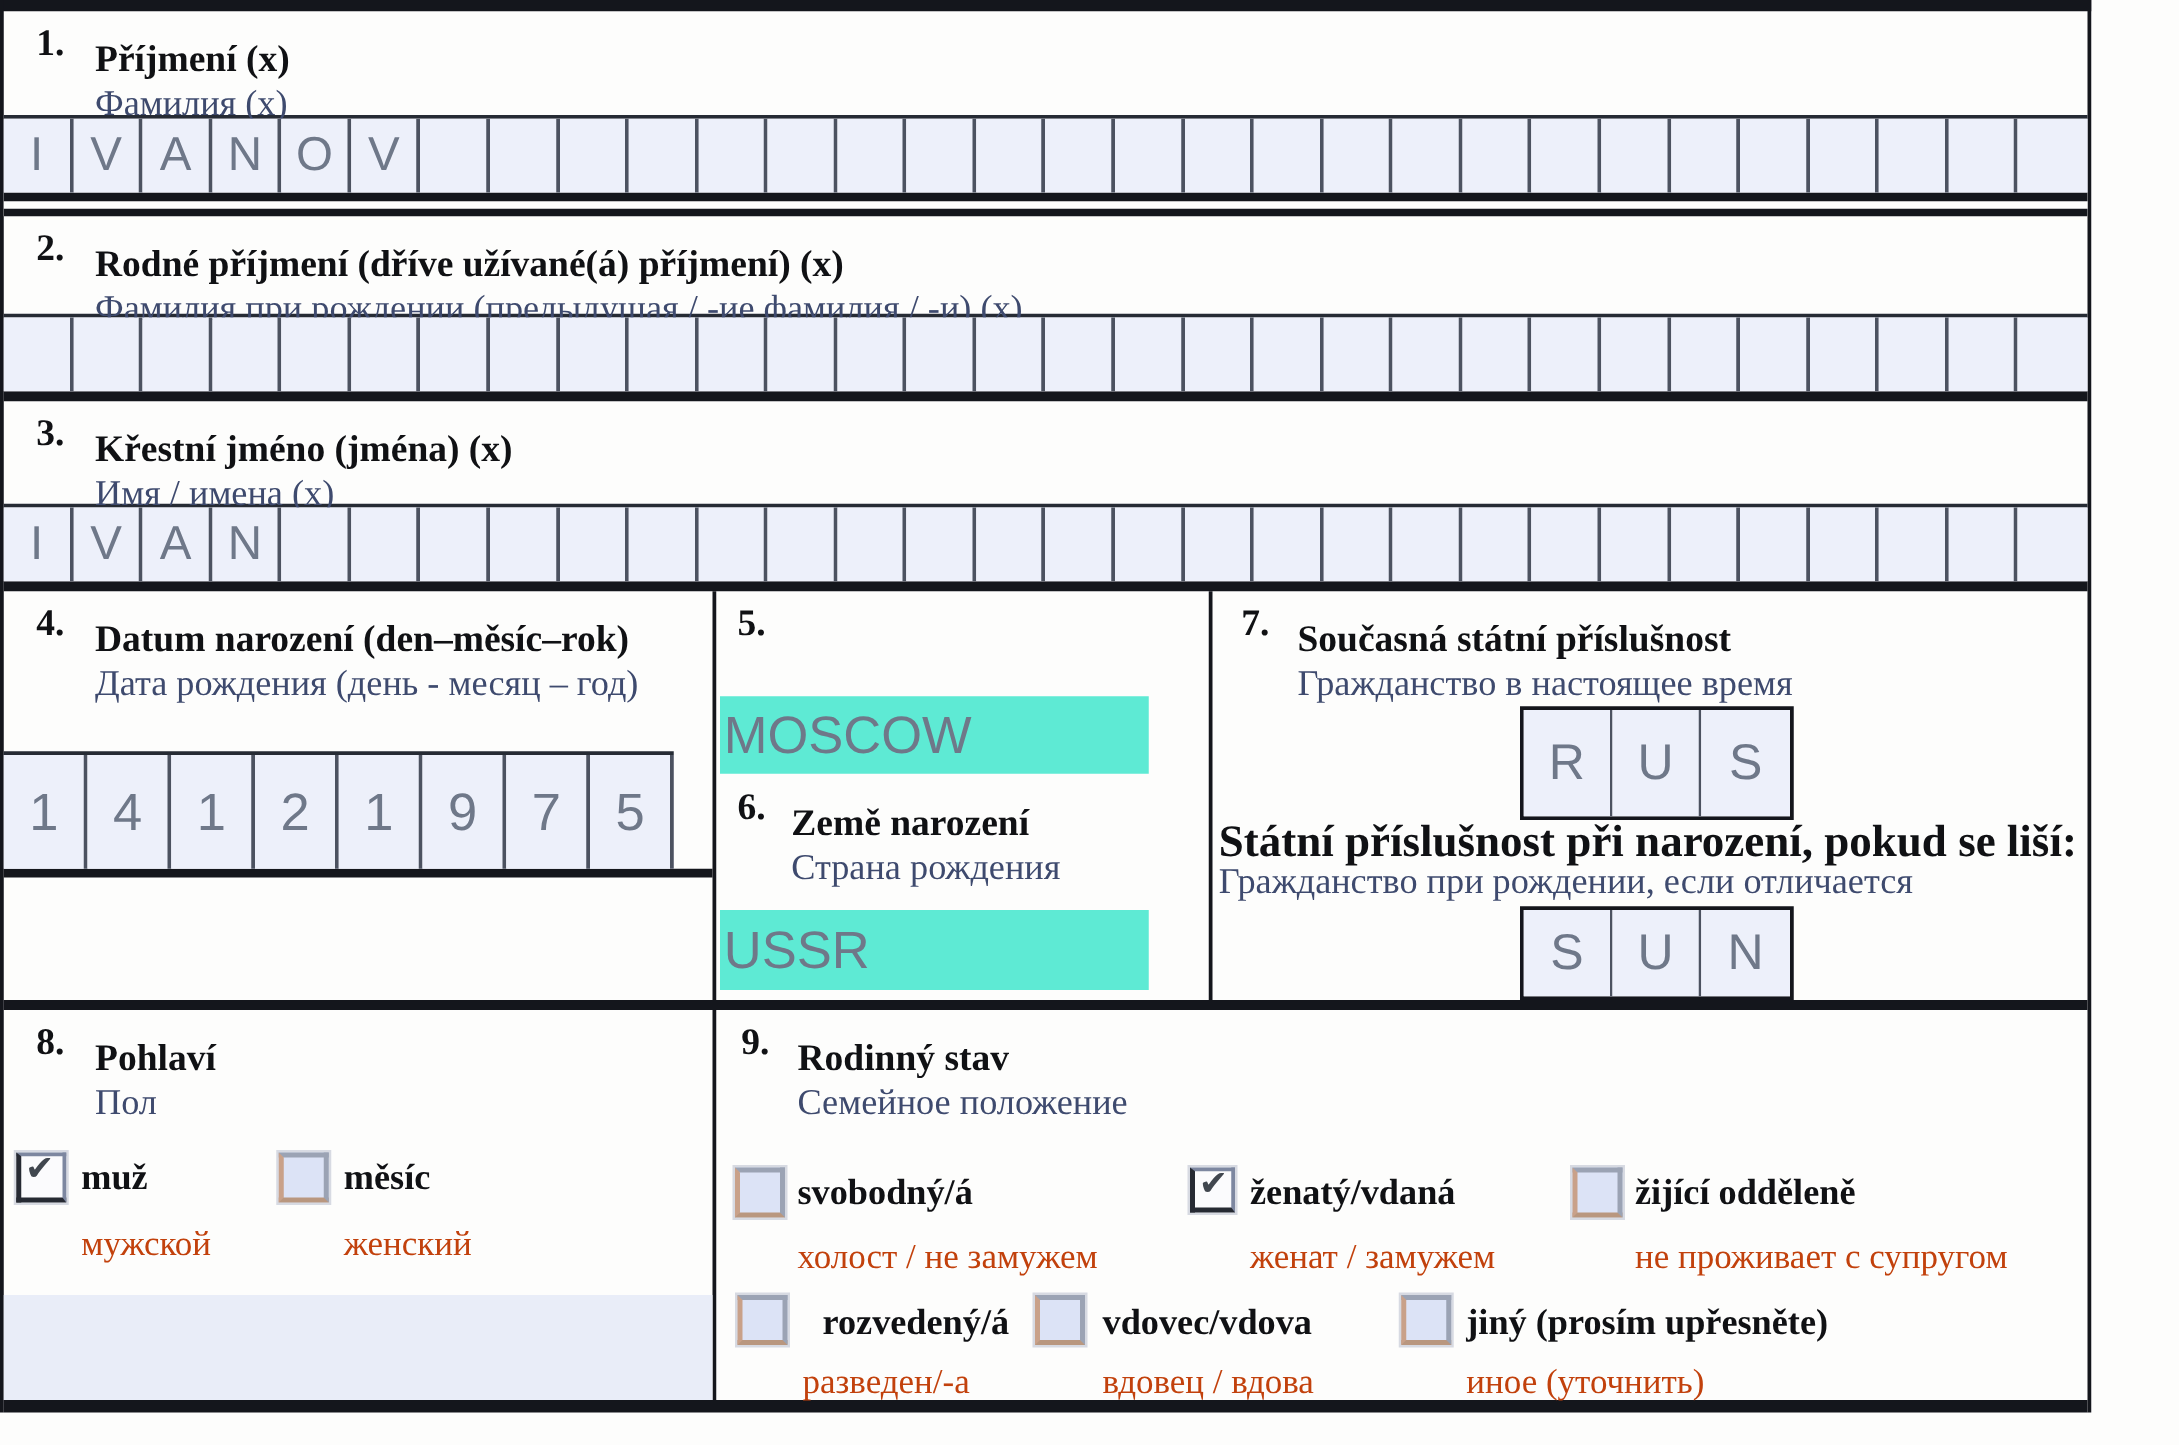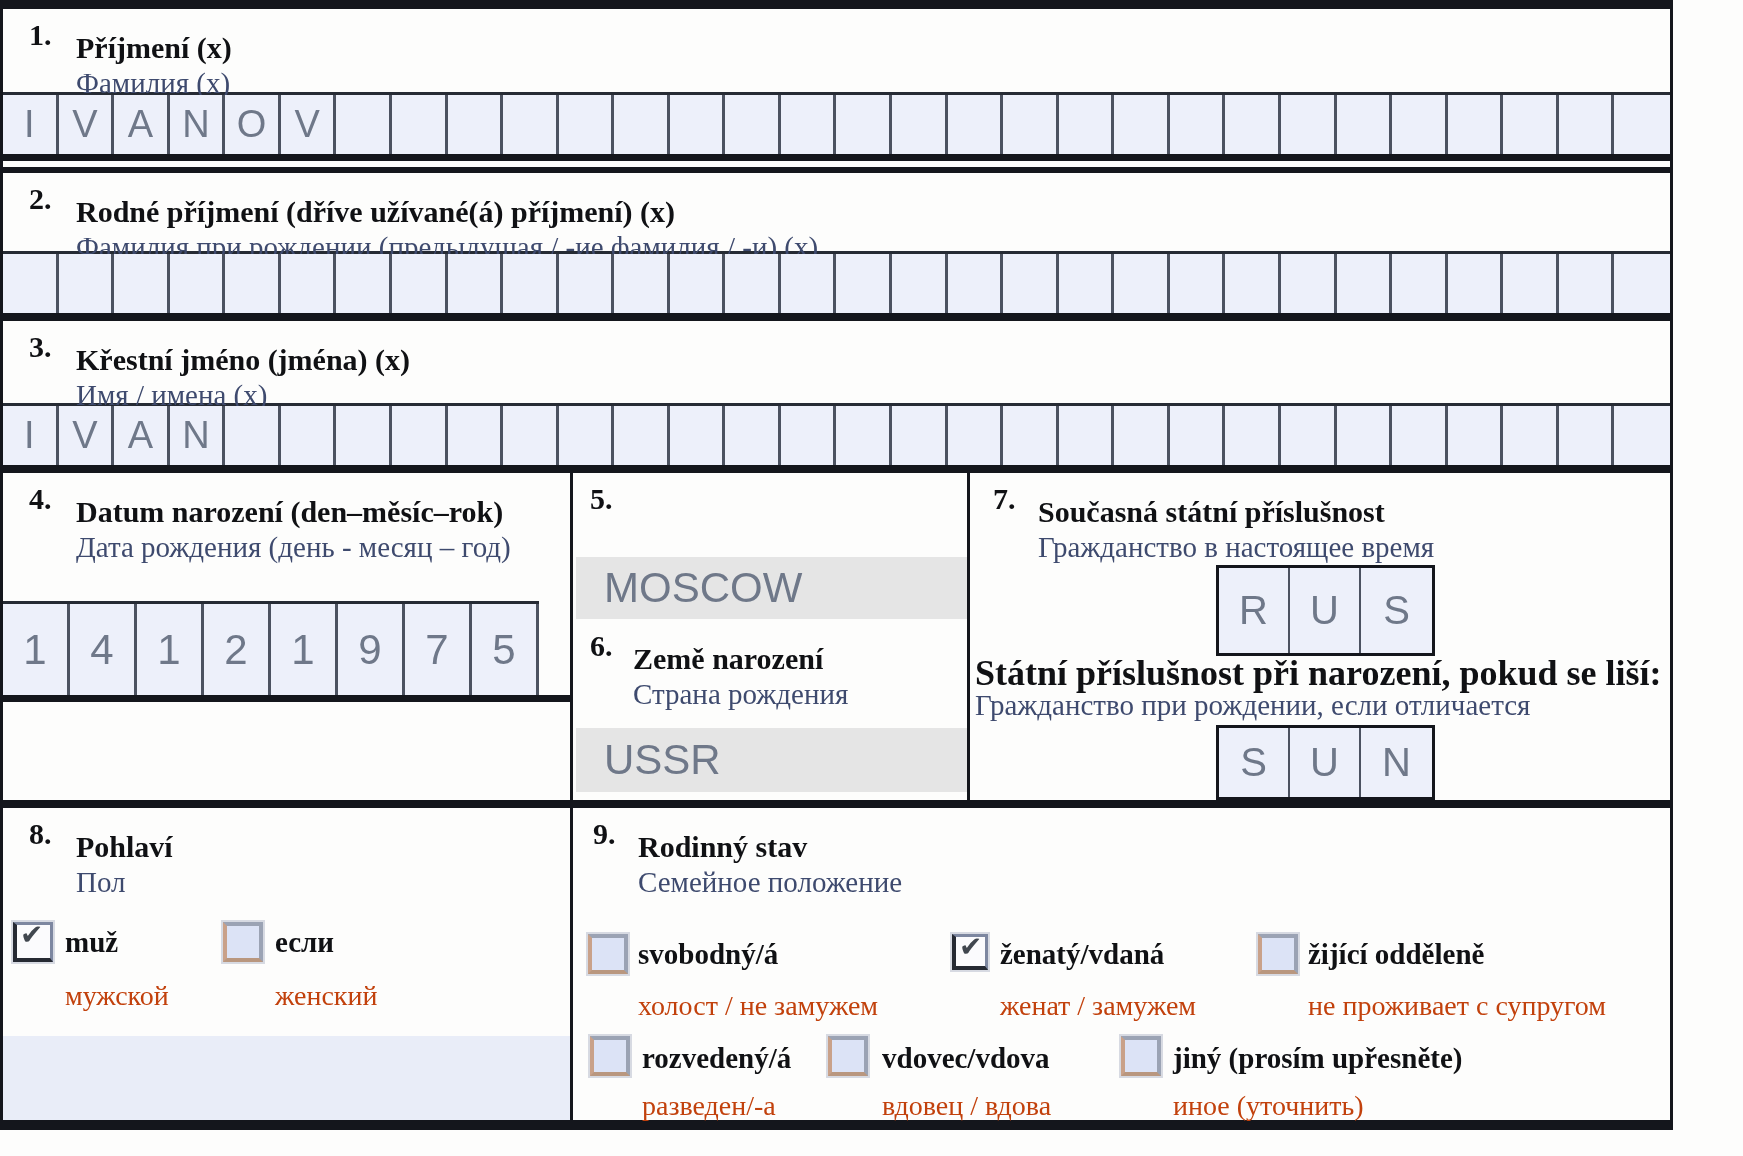--- a/index.html
+++ b/index.html
@@ -39,22 +39,22 @@
   .bottombar{height:10px;background:#14161c;}
   
   .rowD{position:relative;height:327px;}
   .colA{position:absolute;left:0;top:0;width:570px;height:327px;box-sizing:border-box;border-right:3px solid #14161c;}
   .colB{position:absolute;left:573px;top:0;width:394px;height:327px;box-sizing:border-box;border-right:3px solid #14161c;}
   .colC{position:absolute;left:970px;top:0;width:703px;height:327px;}
   .daterow{position:absolute;left:0;top:128px;width:567px;height:101px;box-sizing:border-box;border-bottom:7px solid #14161c;}
   .dateboxes{width:536px;height:94px;box-sizing:border-box;border-top:3px solid #262b34;display:grid;grid-template-columns:repeat(8,1fr);}
   .dateboxes .cell{font-size:42px;border-right:3px solid #4c5260;}
   .band{
-    position:absolute;left:0;width:391px;background:#e5e5e5;display:flex;align-items:center;
-    padding-left:28px;box-sizing:border-box;
+    position:absolute;left:0;width:343px;background:#5eead4;display:flex;align-items:center;
+    padding-left:3px;box-sizing:border-box;
     font-family:"Liberation Sans","DejaVu Sans",sans-serif;font-size:42px;color:#6f7889;
   }
   .band5{top:84px;height:62px;}
   .band6{top:255px;height:64px;}
   .s6label{position:absolute;left:0;top:147px;}
   .codegroup{
     position:absolute;left:243px;width:219px;box-sizing:border-box;border:3px solid #14161c;
     display:grid;grid-template-columns:repeat(3,1fr);
   }
   .codegroup .cell{font-size:40px;border-right:2px solid #4c5260;}
@@ -286,21 +286,21 @@
         <div class="fno">8.</div>
         <div class="flabels">
           <div class="cs">Pohlaví</div>
           <div class="ru">Пол</div>
         </div>
       </div>
       <div class="cb checked" style="left:10px;top:114px"></div>
       <div class="optcs" style="left:62px;top:118px">muž</div>
       <div class="optru" style="left:62px;top:172px">мужской</div>
       <div class="cb" style="left:220px;top:114px"></div>
-      <div class="optcs" style="left:272px;top:118px">если</div>
+      <div class="optcs" style="left:272px;top:118px">měsíc</div>
       <div class="optru" style="left:272px;top:172px">женский</div>
       <div class="blueband"></div>
     </div>
 
     <div class="colB2">
       <div class="sech">
         <div class="fno" style="flex-basis:45px;padding-left:17px">9.</div>
         <div class="flabels">
           <div class="cs">Rodinný stav</div>
           <div class="ru">Семейное положение</div>
@@ -313,21 +313,21 @@
 
       <div class="cb checked" style="left:376px;top:126px;width:36px;height:36px"></div>
       <div class="optcs" style="left:424px;top:130px">ženatý/vdaná</div>
       <div class="optru" style="left:424px;top:182px">женат / замужем</div>
 
       <div class="cb" style="left:682px;top:126px"></div>
       <div class="optcs" style="left:732px;top:130px">žijící odděleně</div>
       <div class="optru" style="left:732px;top:182px">не проживает с супругом</div>
 
       <div class="cb" style="left:14px;top:228px"></div>
-      <div class="optcs" style="left:66px;top:234px">rozvedený/á</div>
+      <div class="optcs" style="left:82px;top:234px">rozvedený/á</div>
       <div class="optru" style="left:66px;top:282px">разведен/-а</div>
 
       <div class="cb" style="left:252px;top:228px"></div>
       <div class="optcs" style="left:306px;top:234px">vdovec/vdova</div>
       <div class="optru" style="left:306px;top:282px">вдовец / вдова</div>
 
       <div class="cb" style="left:545px;top:228px"></div>
       <div class="optcs" style="left:597px;top:234px">jiný (prosím upřesněte)</div>
       <div class="optru" style="left:597px;top:282px">иное (уточнить)</div>
     </div>

